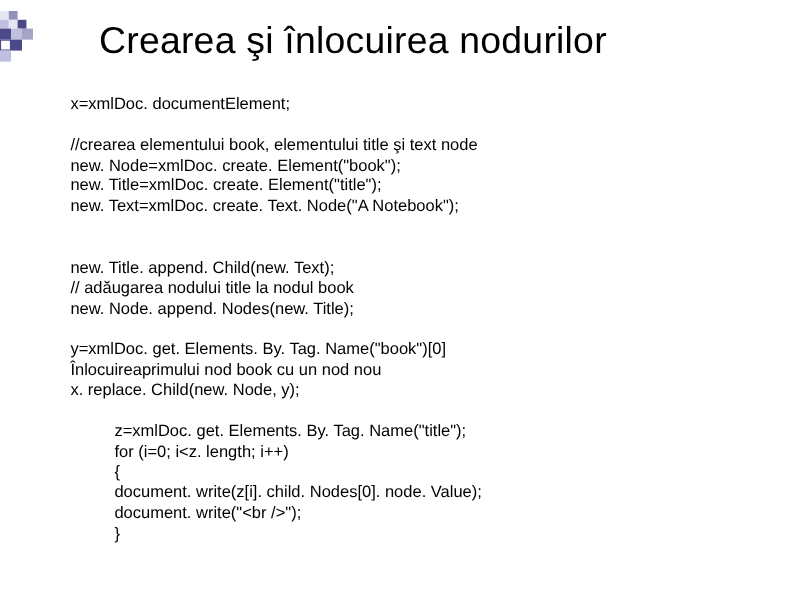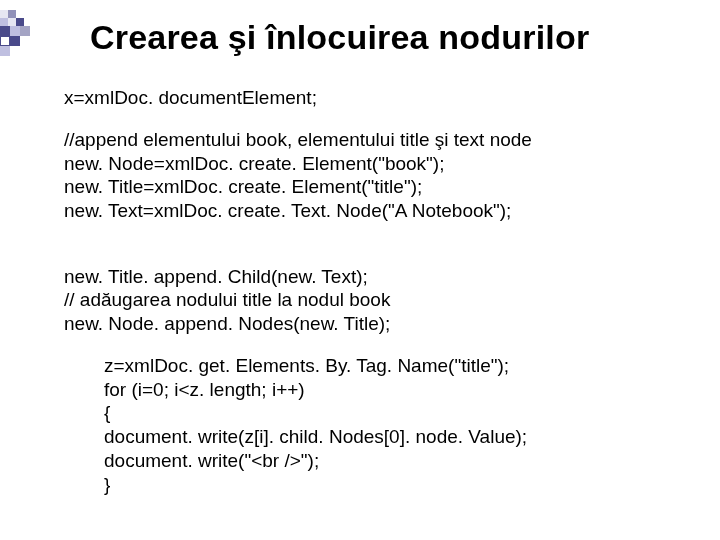--- a/index.html
+++ b/index.html
@@ -28,29 +28,29 @@
   .sq {
     position: absolute;
     box-sizing: border-box;
   }
   .title {
     position: absolute;
     left: 90px;
     top: 18px;
     font-size: 34px;
     color: #000;
-    font-weight: 700;
+    font-weight: 400;
     letter-spacing: 0.2px;
   }
   .body {
     position: absolute;
     left: 64px;
     top: 86px;
     width: 600px;
-    font-size: 19px;
+    font-size: 15px;
     line-height: 1.25;
     color: #000;
     font-weight: 400;
   }
   .body p {
     margin: 0 0 18px 0;
   }
   .body p:last-child {
     margin-bottom: 0;
     margin-left: 40px;
@@ -77,33 +77,38 @@
 
   <div class="title">Crearea şi înlocuirea nodurilor</div>
 
   <div class="body">
 
     <p>
       <span>x=xmlDoc. documentElement;</span>
     </p>
 
     <p>
-      <span>//append elementului book, elementului title şi text node</span><br>
+      <span>//crearea elementului book, elementului title şi text node</span><br>
       <span>new. Node=xmlDoc. create. Element("book");</span><br>
       <span>new. Title=xmlDoc. create. Element("title");</span><br>
       <span>new. Text=xmlDoc. create. Text. Node("A Notebook");</span>
     </p>
 
     <p>
       <br>
       <span>new. Title. append. Child(new. Text);</span><br>
       <span>// adăugarea nodului title la nodul book</span><br>
       <span>new. Node. append. Nodes(new. Title);</span>
     </p>
 
+    <p>
+      <span>y=xmlDoc. get. Elements. By. Tag. Name("book")[0]</span><br>
+      <span>Înlocuireaprimului nod book cu un nod nou</span><br>
+      <span>x. replace. Child(new. Node, y);</span>
+    </p>
 
     <p>
       <span>z=xmlDoc. get. Elements. By. Tag. Name("title");</span><br>
       <span>for (i=0; i&lt;z. length; i++)</span><br>
       <span>{</span><br>
       <span>document. write(z[i]. child. Nodes[0]. node. Value);</span><br>
       <span>document. write("&lt;br /&gt;");</span><br>
       <span>}</span>
     </p>
 

